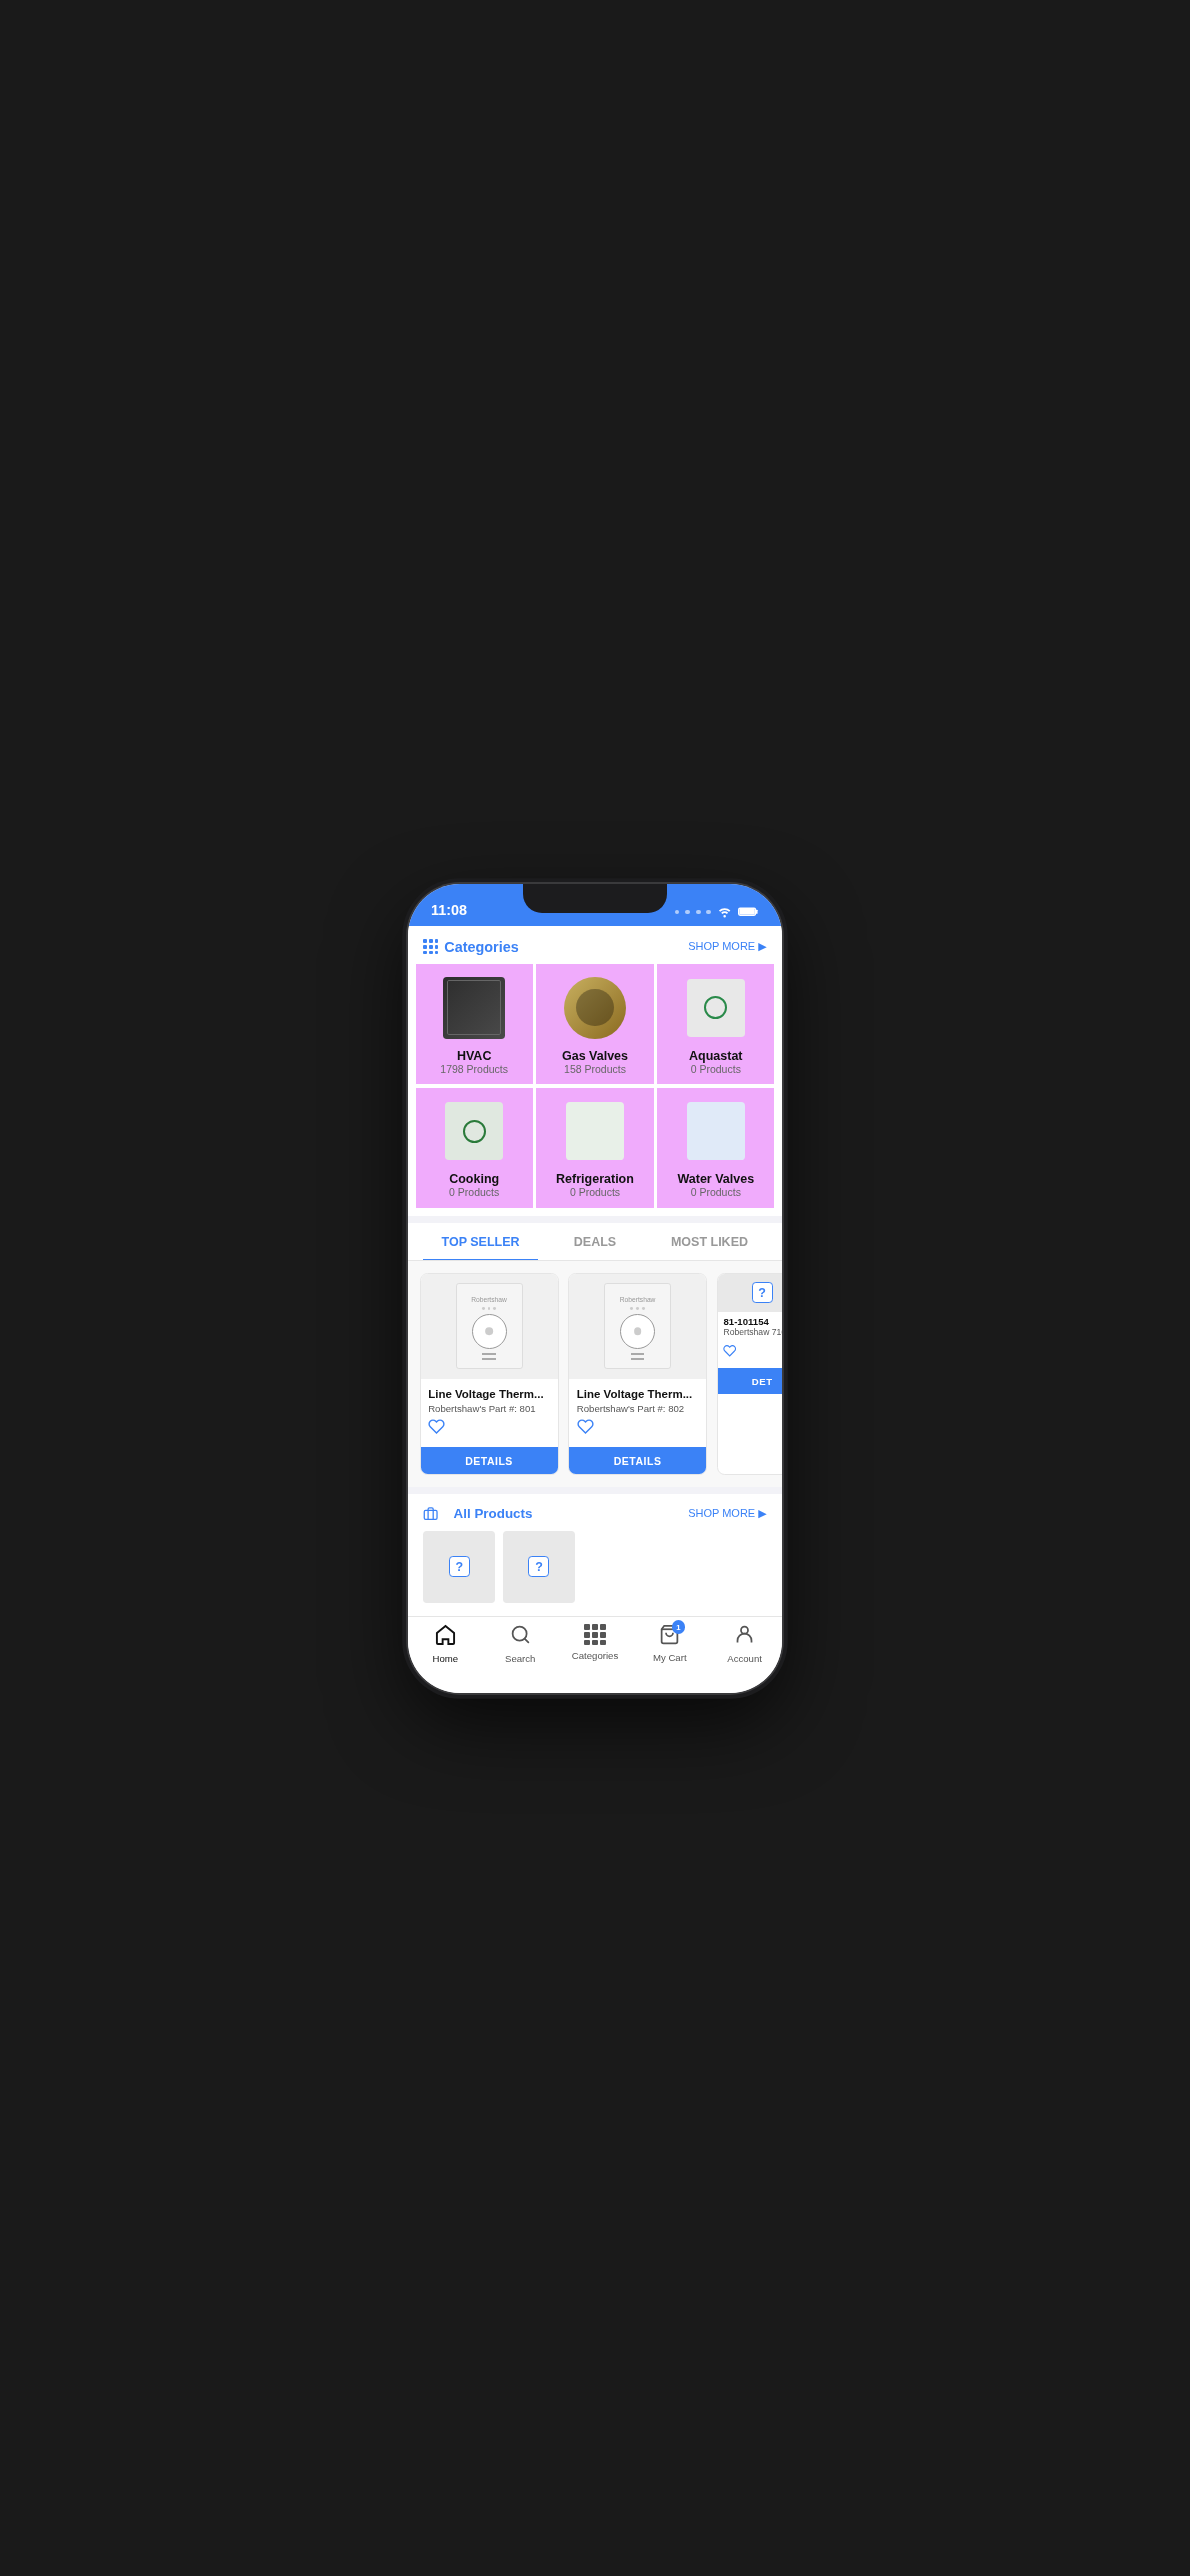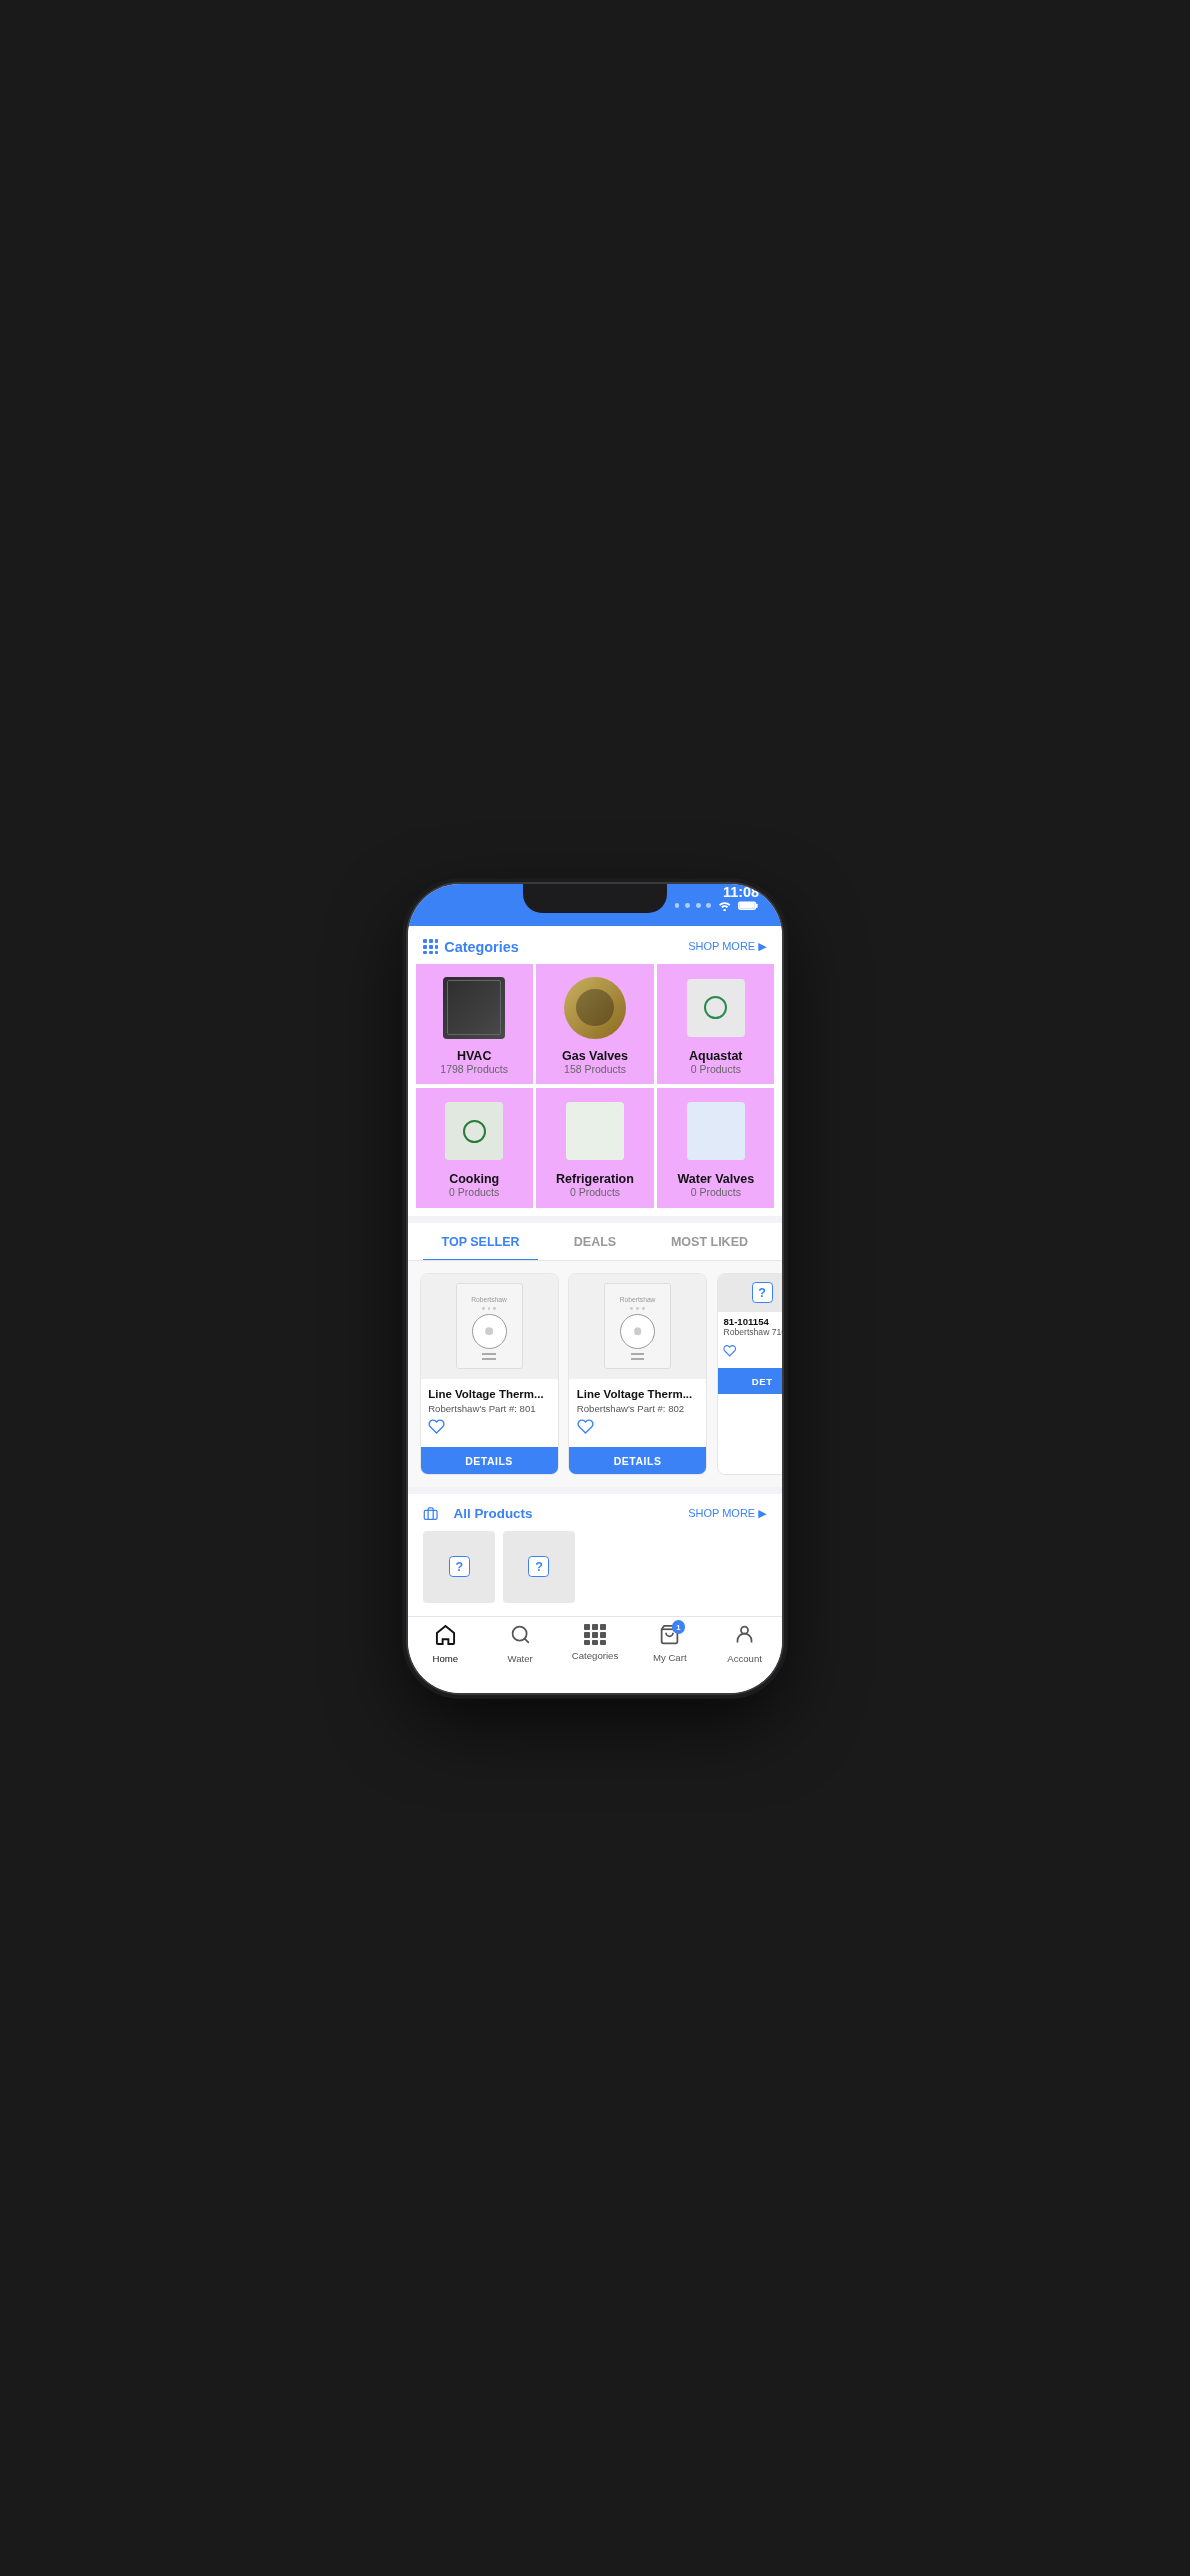--- a/index.html
+++ b/index.html
@@ -41,24 +41,24 @@
       background: #1c1c1e;
       border-radius: 0 0 19px 19px;
       z-index: 100;
     }
     
     .status-bar {
       height: 42px;
       background: #3b82f6;
       display: flex;
       align-items: flex-end;
+      justify-content: space-between;
       padding: 0 23px 7.7px;
       flex-shrink: 0;
       z-index: 50;
-      flex-direction: column;
     }
     .status-time {
       color: white;
       font-size: 14.4px;
       font-weight: 600;
     }
     .status-icons {
       display: flex;
       gap: 5.8px;
       align-items: center;
@@ -672,21 +672,21 @@
         </div>
         <span class="nav-label">Home</span>
       </div>
       <div class="nav-item">
         <div class="nav-icon">
           <svg width="21" height="21" viewBox="0 0 24 24" fill="none">
             <circle cx="11" cy="11" r="8" stroke="#555" stroke-width="2"></circle>
             <path d="M21 21l-4.35-4.35" stroke="#555" stroke-width="2" stroke-linecap="round"></path>
           </svg>
         </div>
-        <span class="nav-label">Water</span>
+        <span class="nav-label">Search</span>
       </div>
       <div class="nav-item">
         <div class="nav-icon">
           <div class="grid-nav-icon">
             <div class="grid-nav-dot"></div>
               <div class="grid-nav-dot"></div>
               <div class="grid-nav-dot"></div>
             <div class="grid-nav-dot"></div>
               <div class="grid-nav-dot"></div>
               <div class="grid-nav-dot"></div>

